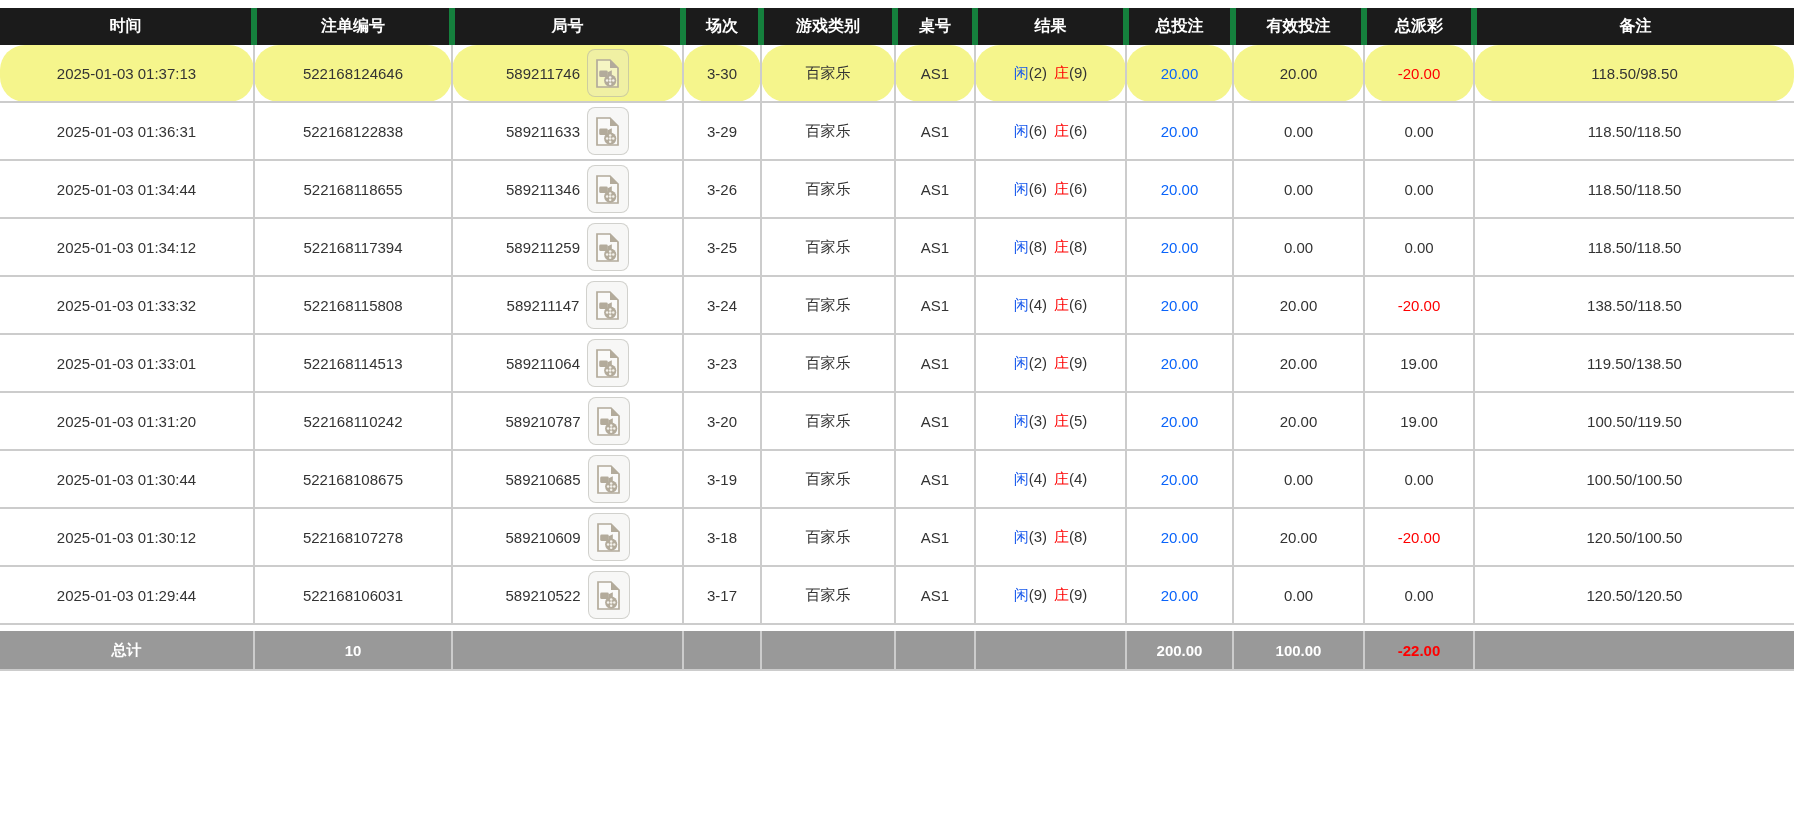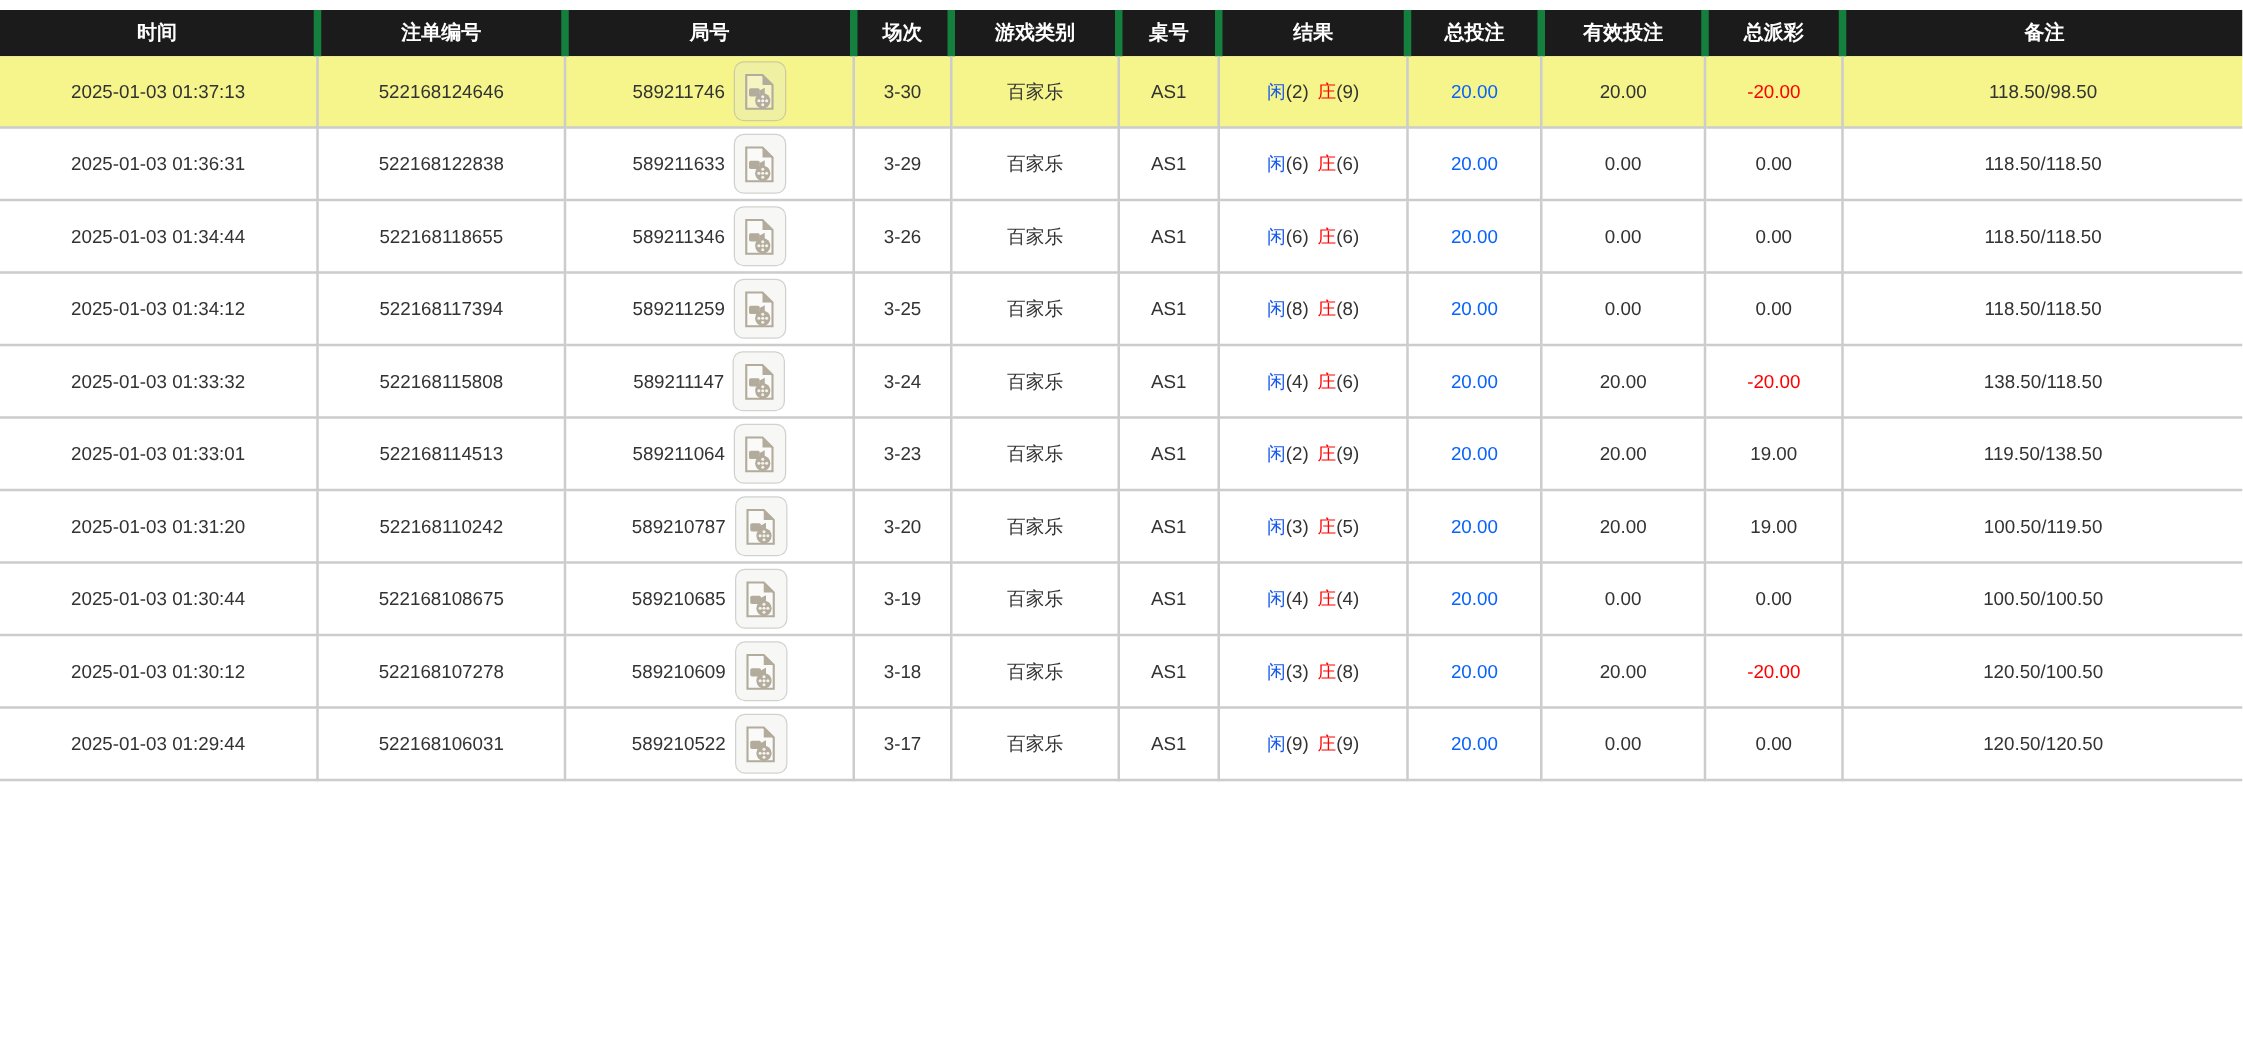--- a/index.html
+++ b/index.html
@@ -50,21 +50,21 @@
     background: #ffffff;
     height: 56px;
     text-align: center;
     vertical-align: middle;
     border-right: 2px solid #cccccc;
     border-bottom: 2px solid #cccccc;
     padding: 0;
   }
   tbody td:last-child { border-right: none; margin-top: 44px; }
 
-  tr.highlighted td { background: #f5f58c; }
+  tr.highlighted td { background: #f5f58c; border-radius: 25px; }
 
   .blue { color: #0a64fa; }
   .result-p { color: #1557ec; }
   .result-b { color: #fe0000; margin-left: 7px; }
   .neg { color: #fe0000 !important; }
 
   .round-wrap {
     display: inline-flex;
     align-items: center;
     justify-content: flex-start;
@@ -466,15 +466,28 @@
     <td>120.50/120.50</td>
   </tr>
       </tbody>
     <tfoot>
       <tr class="spacer">
           <td colspan="11"></td>
         </tr>
       <tr class="spacer">
           <td colspan="11"></td>
         </tr>
+      <tr class="total-row">
+        <td>总计</td>
+        <td>10</td>
+        <td></td>
+        <td></td>
+        <td></td>
+        <td></td>
+        <td></td>
+        <td>200.00</td>
+        <td>100.00</td>
+        <td class="neg">-22.00</td>
+        <td></td>
+      </tr>
     </tfoot>
   </table>
 </div>
 
 </body></html>

